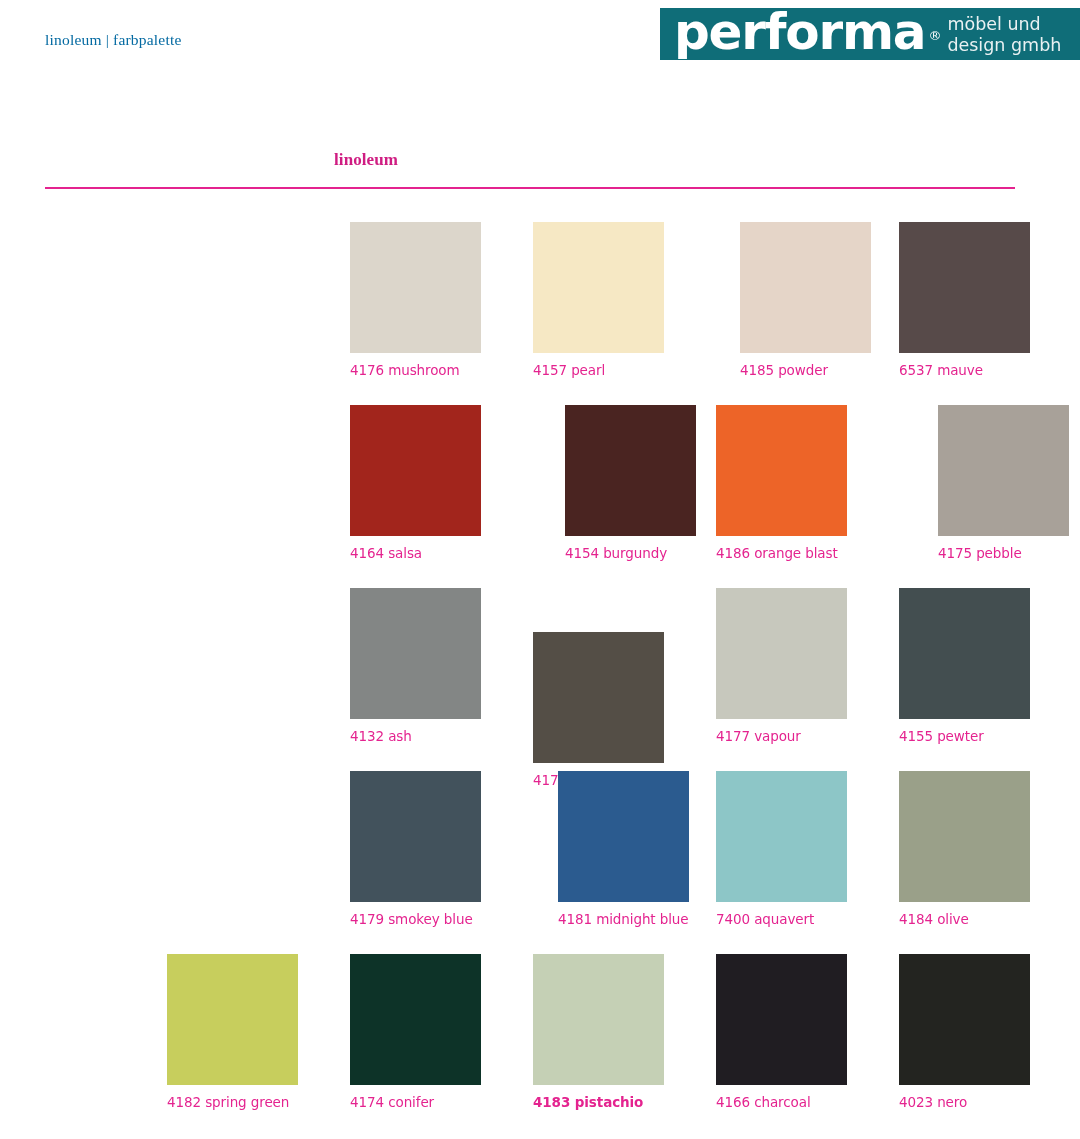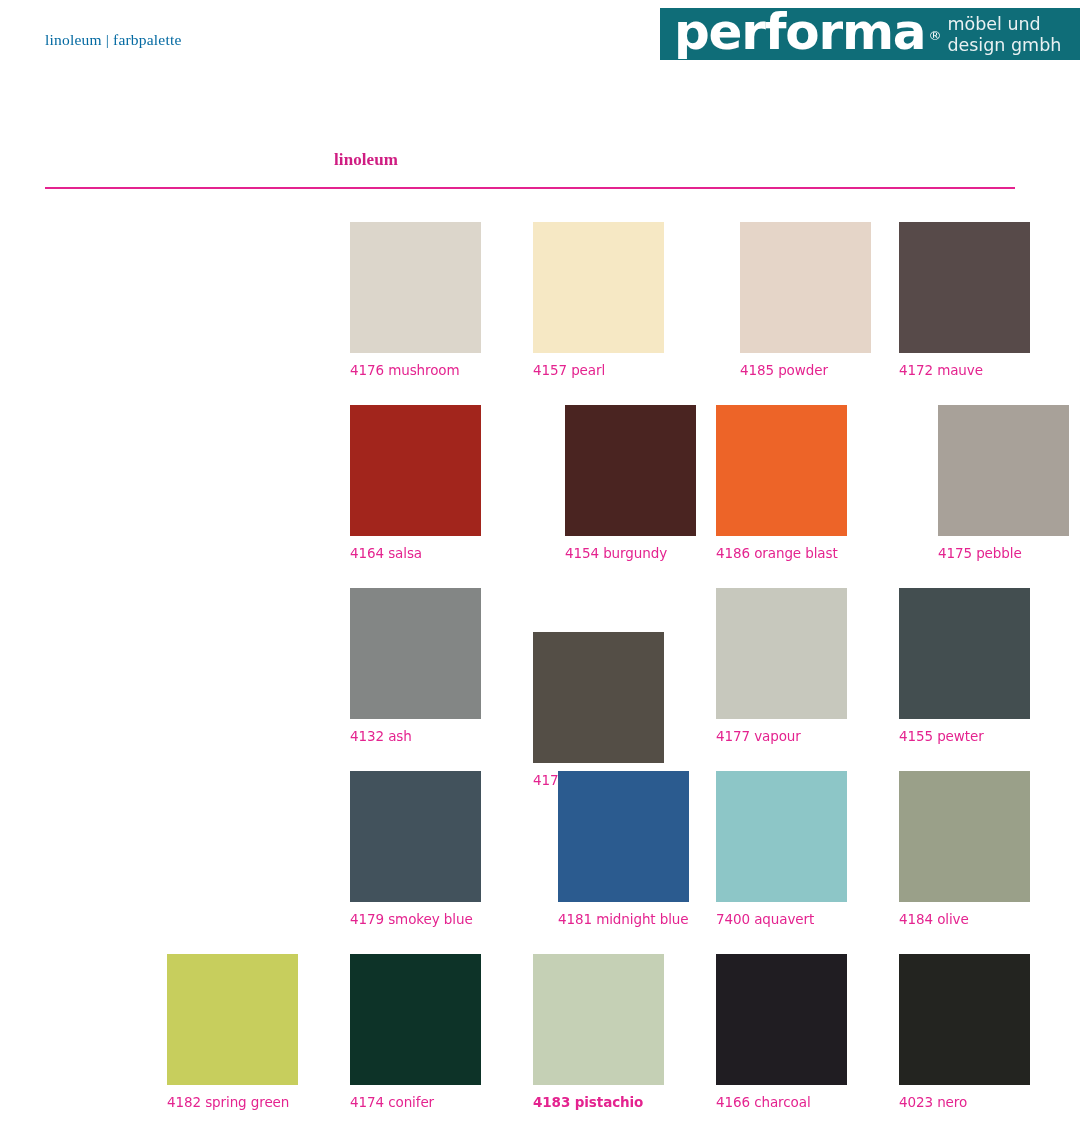--- a/index.html
+++ b/index.html
@@ -146,21 +146,21 @@
       <div class="cell" style="left: 517px;">
         <span class="chip" style="background: rgb(246, 232, 196);"></span>
         <span class="chip-label">4157 pearl</span>
       </div>
       <div class="cell" style="left: 700px; margin-left: 24px;">
         <span class="chip" style="background: rgb(229, 213, 200);"></span>
         <span class="chip-label">4185 powder</span>
       </div>
       <div class="cell" style="left: 883px;">
         <span class="chip" style="background: rgb(87, 74, 73);"></span>
-        <span class="chip-label">4172 mauve</span>
+        <span class="chip-label">6537 mauve</span>
       </div>
     </div>
     <div class="row">
       <div class="cell" style="left: 334px;">
         <span class="chip" style="background: rgb(162, 37, 28);"></span>
         <span class="chip-label">4164 salsa</span>
       </div>
       <div class="cell" style="left: 517px; padding-left: 32px;">
         <span class="chip" style="background: rgb(74, 36, 33);"></span>
         <span class="chip-label">4154 burgundy</span>

